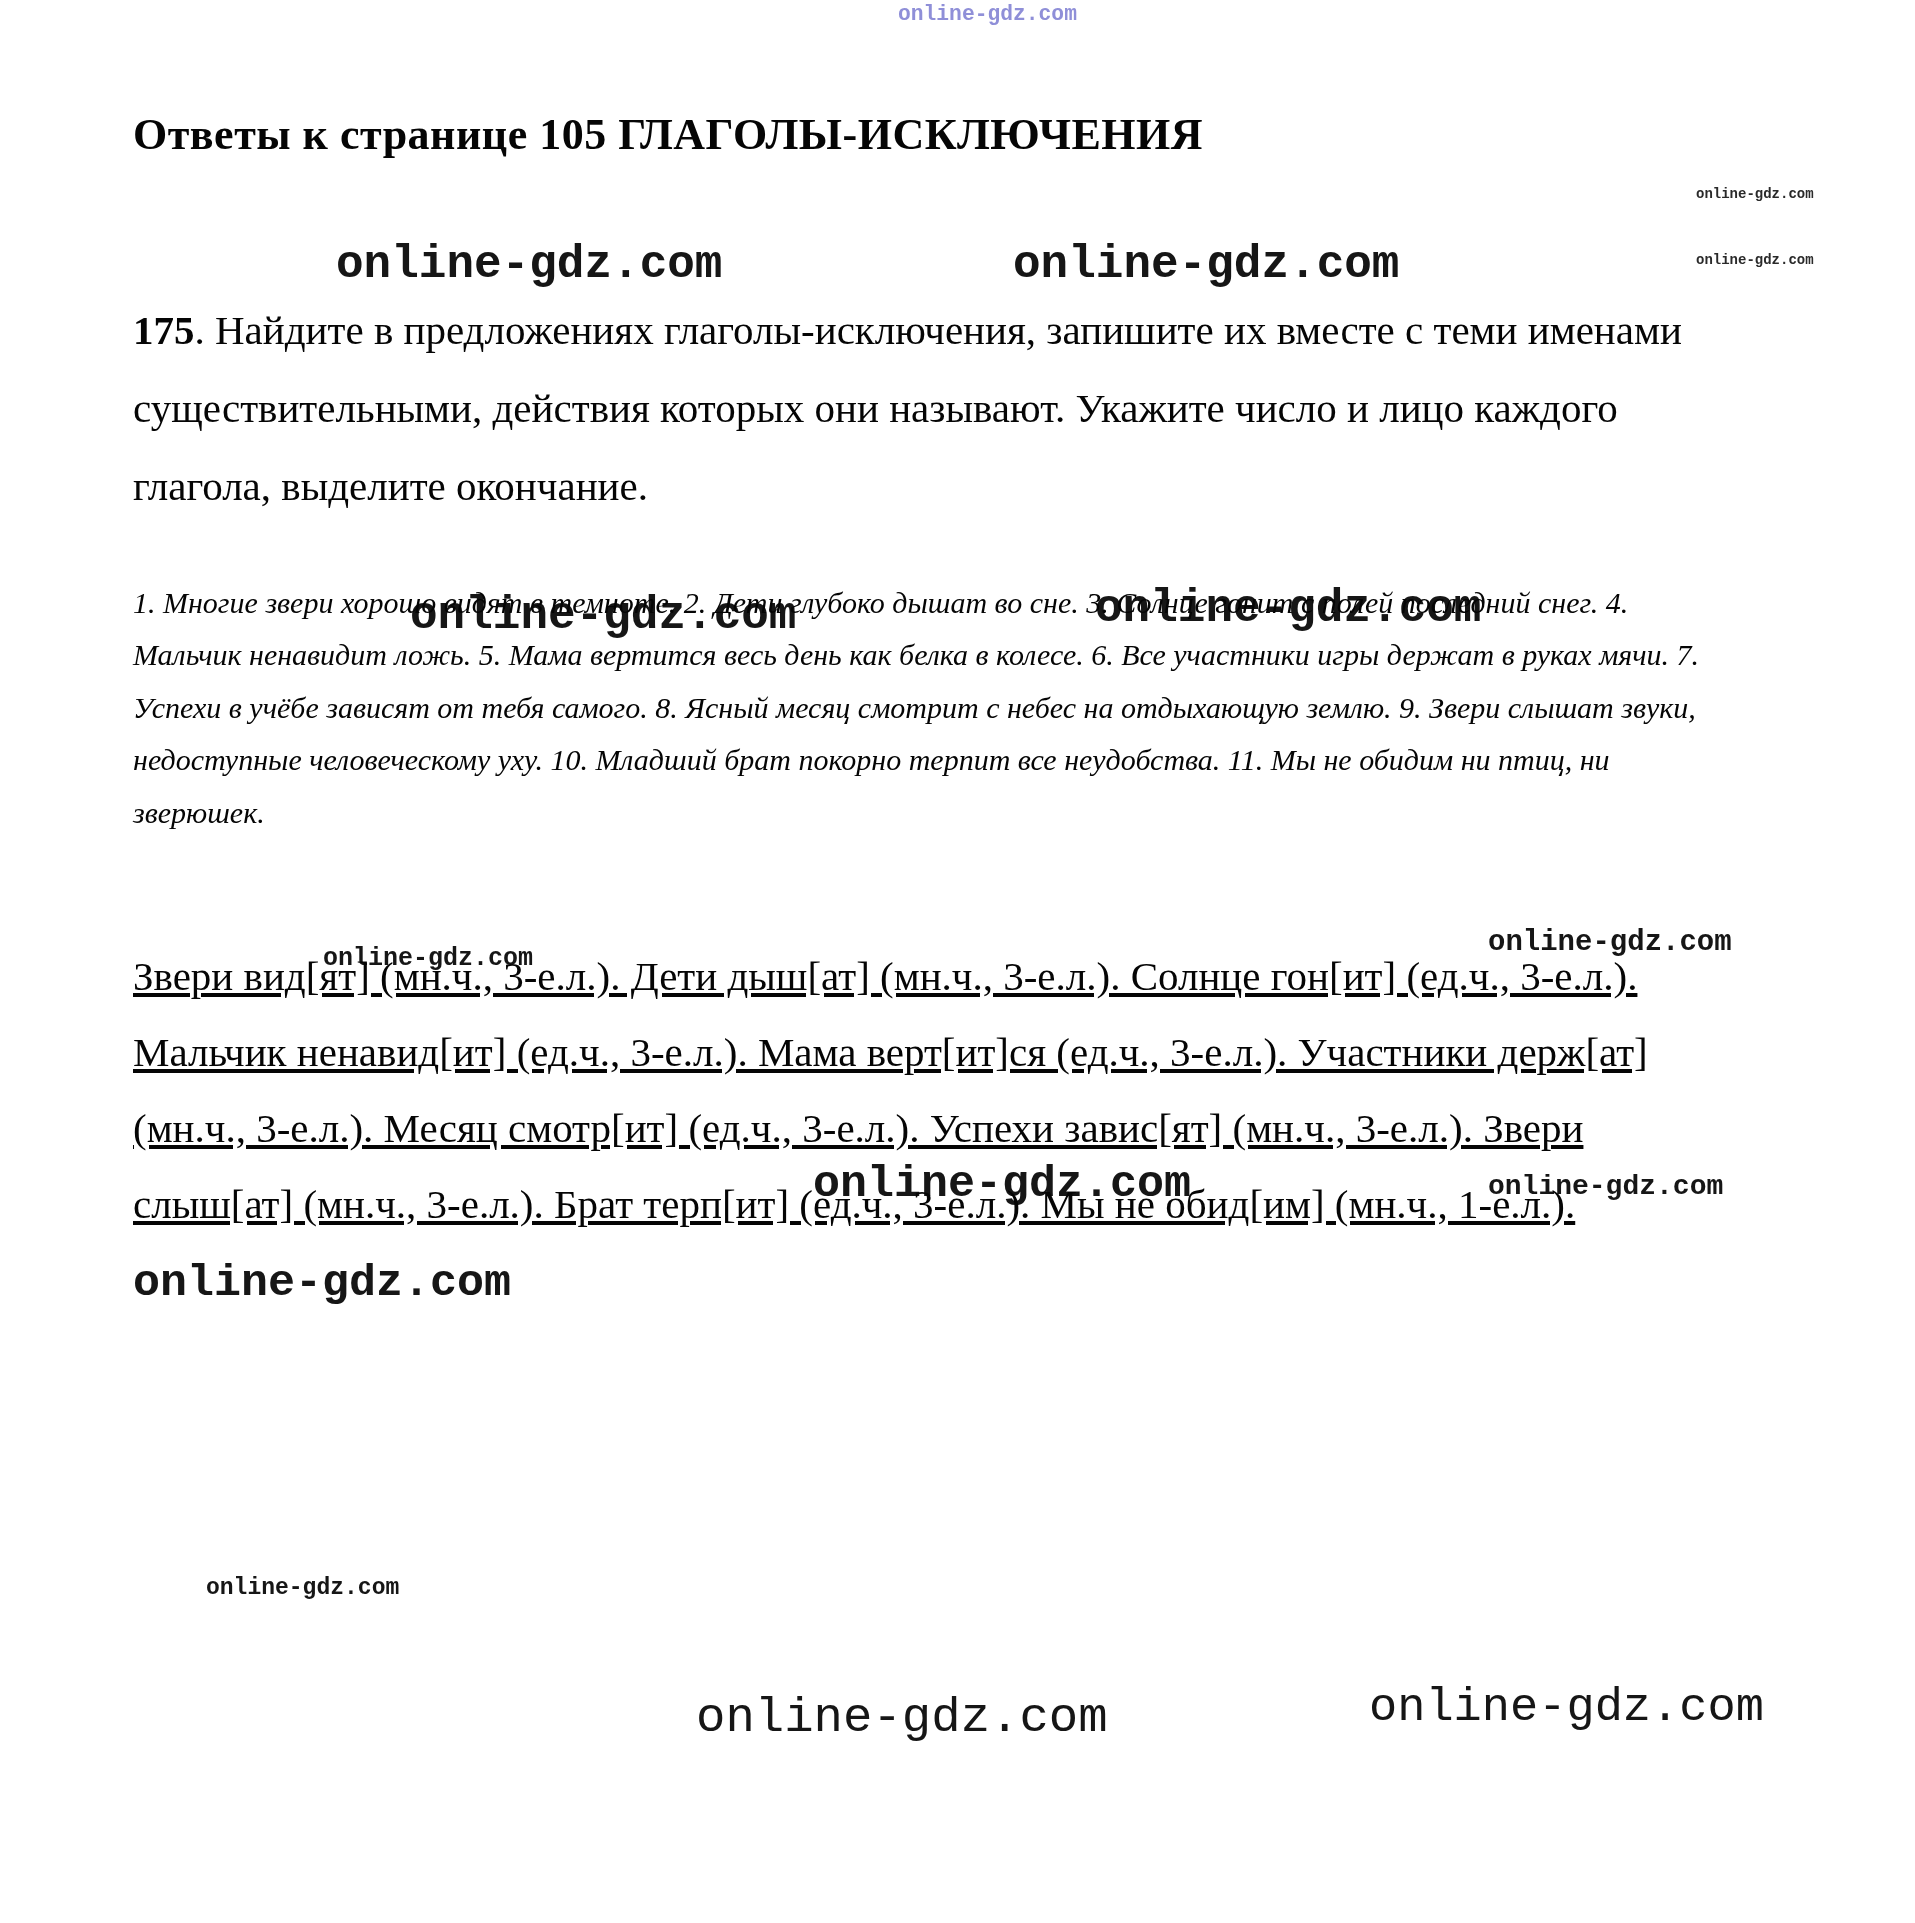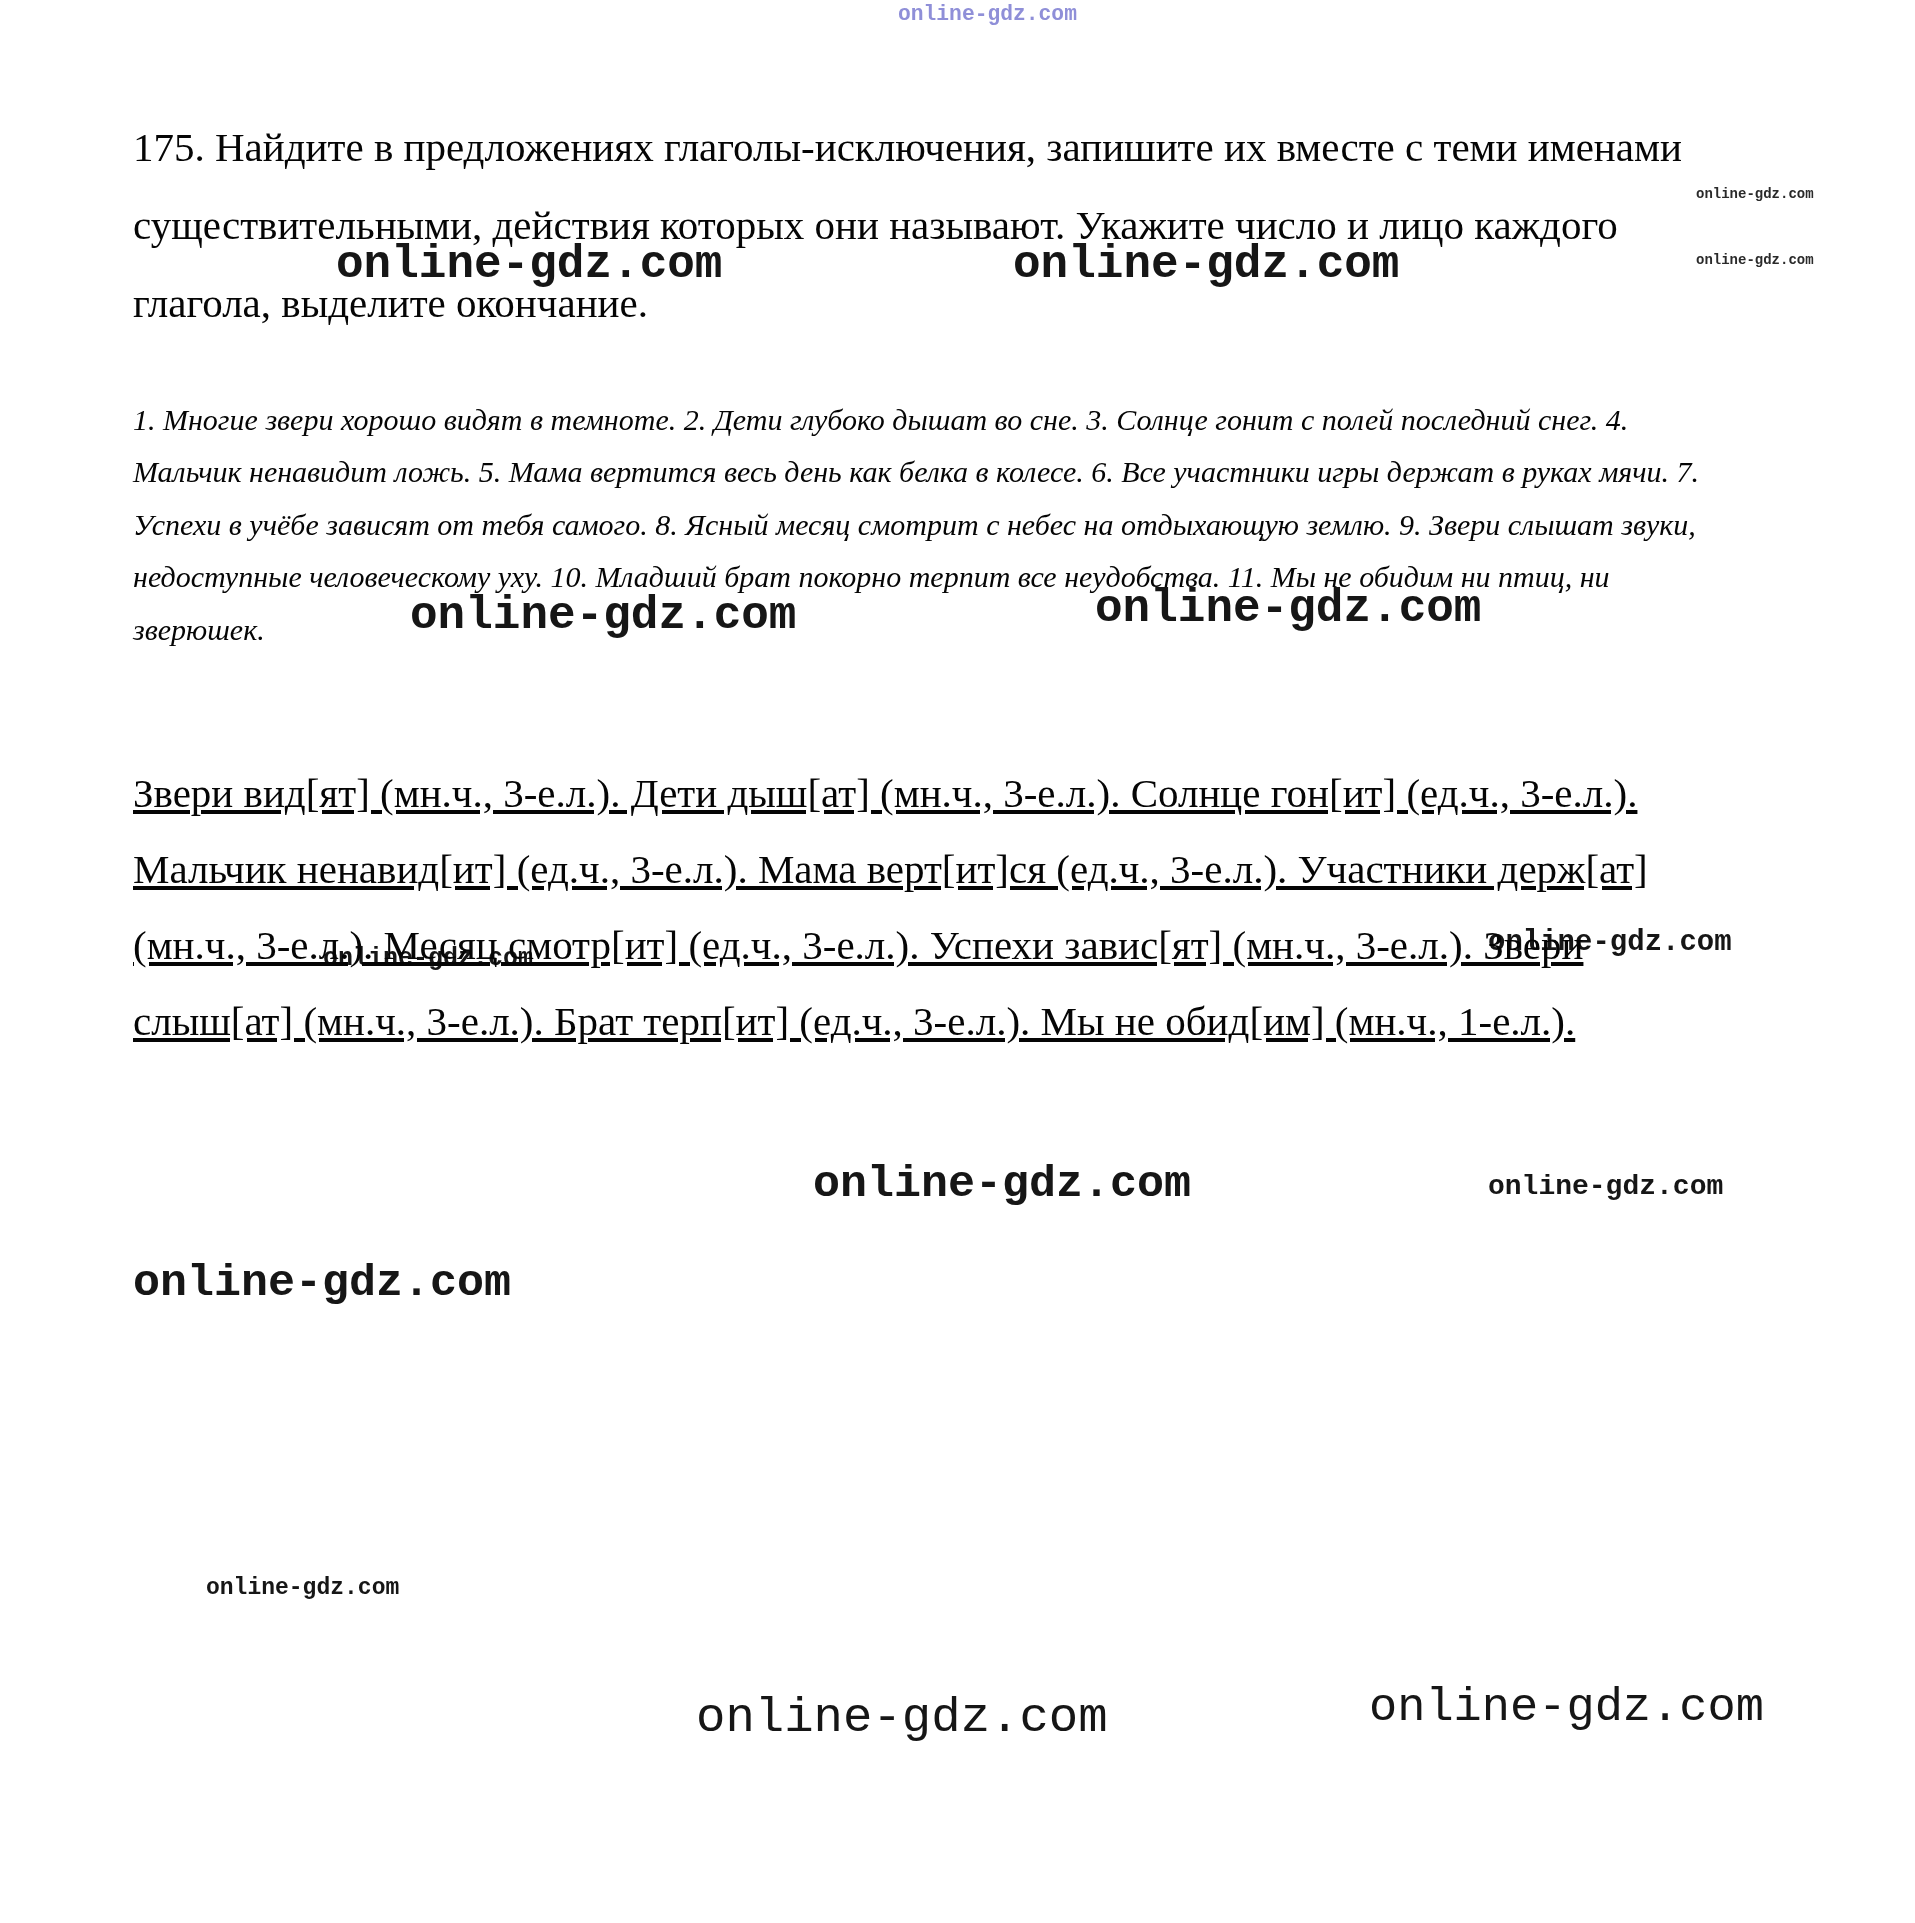--- a/index.html
+++ b/index.html
@@ -22,21 +22,21 @@
     font-size: 44px;
     font-weight: bold;
     letter-spacing: 0.5px;
     margin-bottom: 132px;
   }
   .task-para {
     font-size: 41px;
     line-height: 1.9;
     margin-bottom: 51px;
   }
-  .task-num { font-weight: normal; }
+  .task-num { font-weight: bold; }
   .sentences-para {
     font-size: 30px;
     line-height: 1.75;
     margin-bottom: 100px;
     font-style: italic;
   }
   .answer-para {
     font-size: 41px;
     line-height: 1.85;
     text-decoration: underline;
@@ -77,20 +77,21 @@
 <div class="wm wm-sm-1">online-gdz.com</div>
 <div class="wm wm-med-1">online-gdz.com</div>
 <div class="wm wm-big-5">online-gdz.com</div>
 <div class="wm wm-med-2">online-gdz.com</div>
 <div class="wm wm-big-6">online-gdz.com</div>
 <div class="wm wm-sm-2">online-gdz.com</div>
 <div class="wm wm-big-7">online-gdz.com</div>
 <div class="wm wm-big-8">online-gdz.com</div>
 
 <div class="content">
+  <h1 class="doc-title">Ответы к странице 105 ГЛАГОЛЫ-ИСКЛЮЧЕНИЯ</h1>
 
   <p class="task-para"><span class="task-num">175</span><span>. Найдите в предложениях глаголы-исключения, запишите их вместе с теми именами существительными, действия которых они называют. Укажите число и лицо каждого глагола, выделите окончание.</span></p>
 
   <p class="sentences-para">1. Многие звери хорошо видят в темноте. 2. Дети глубоко дышат во сне. 3. Солнце гонит с полей последний снег. 4. Мальчик ненавидит ложь. 5. Мама вертится весь день как белка в колесе. 6. Все участники игры держат в руках мячи. 7. Успехи в учёбе зависят от тебя самого. 8. Ясный месяц смотрит с небес на отдыхающую землю. 9. Звери слышат звуки, недоступные человеческому уху. 10. Младший брат покорно терпит все неудобства. 11. Мы не обидим ни птиц, ни зверюшек.</p>
 
   <p class="answer-para">Звери вид[ят] (мн.ч., 3-е.л.). Дети дыш[ат] (мн.ч., 3-е.л.). Солнце гон[ит] (ед.ч., 3-е.л.). Мальчик ненавид[ит] (ед.ч., 3-е.л.). Мама верт[ит]ся (ед.ч., 3-е.л.). Участники держ[ат] (мн.ч., 3-е.л.). Месяц смотр[ит] (ед.ч., 3-е.л.). Успехи завис[ят] (мн.ч., 3-е.л.). Звери слыш[ат] (мн.ч., 3-е.л.). Брат терп[ит] (ед.ч., 3-е.л.). Мы не обид[им] (мн.ч., 1-е.л.).</p>
 </div>
 
 
 </body></html>

